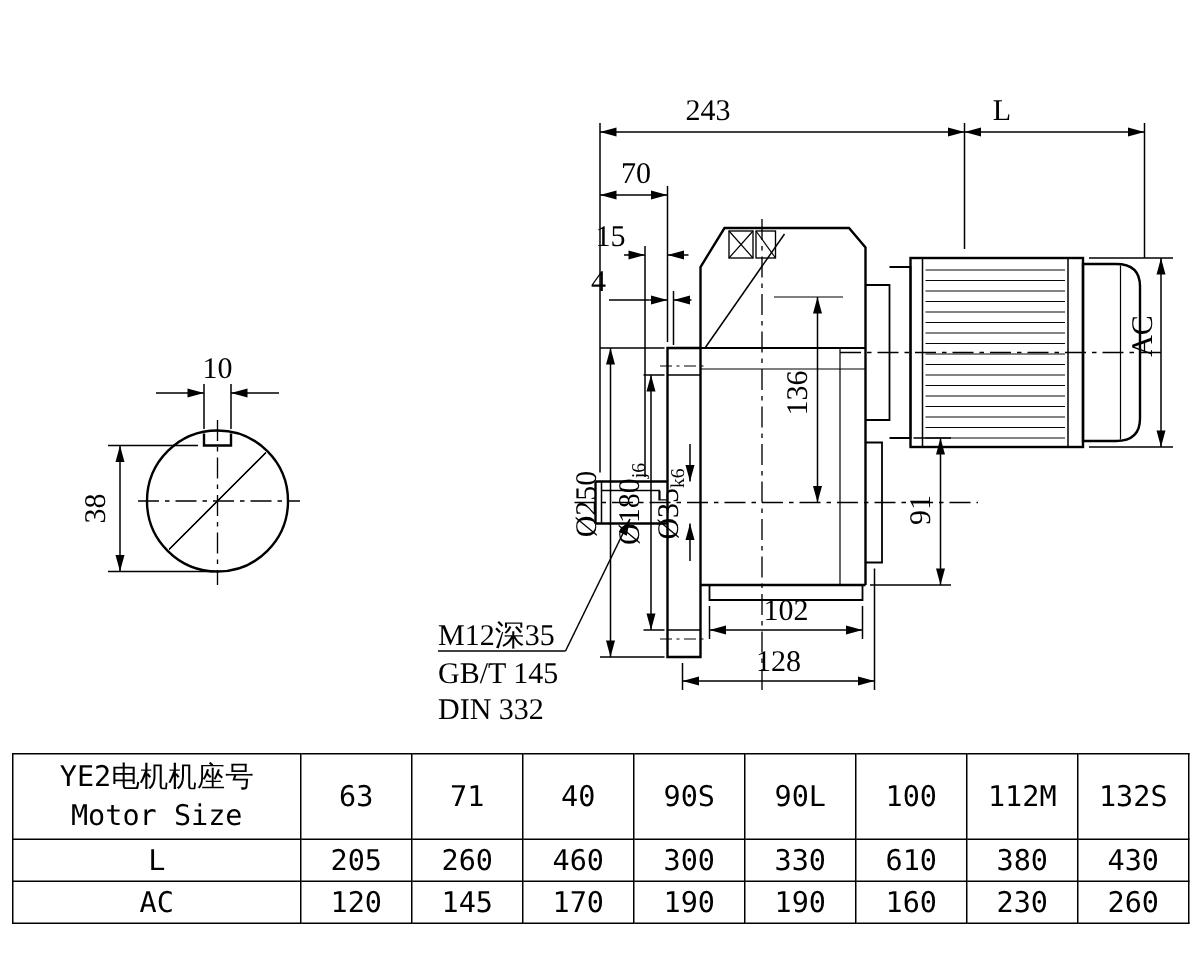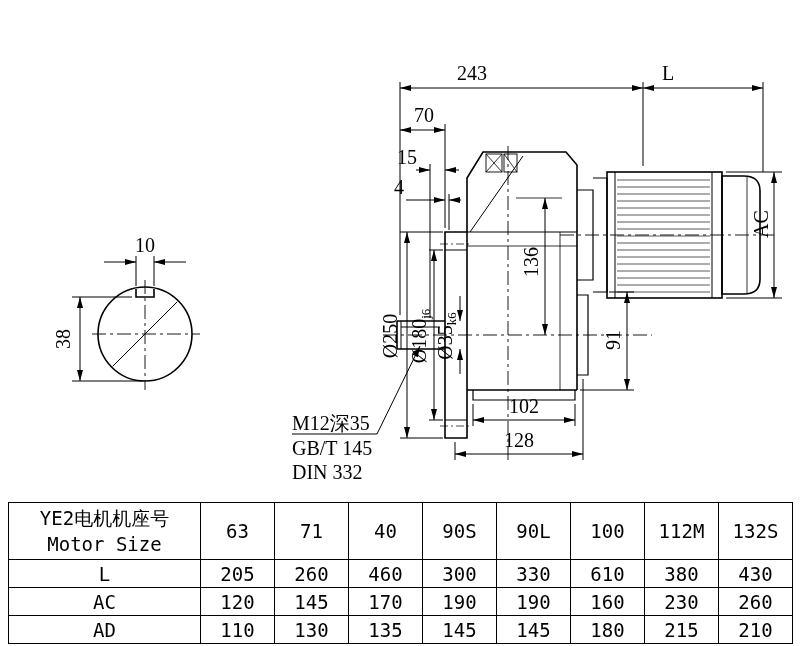--- a/index.html
+++ b/index.html
@@ -251,28 +251,17 @@
         <th>AC</th>
         <td>120</td>
         <td>145</td>
         <td>170</td>
         <td>190</td>
         <td>190</td>
         <td>160</td>
         <td>230</td>
         <td>260</td>
       </tr>
-      <tr class="data-row">
-        <th>AD</th>
-        <td>110</td>
-        <td>130</td>
-        <td>135</td>
-        <td>145</td>
-        <td>145</td>
-        <td>180</td>
-        <td>215</td>
-        <td>210</td>
-      </tr>
     </tbody>
       </table>
   </div>
 
 </div>
 
 </body></html>

